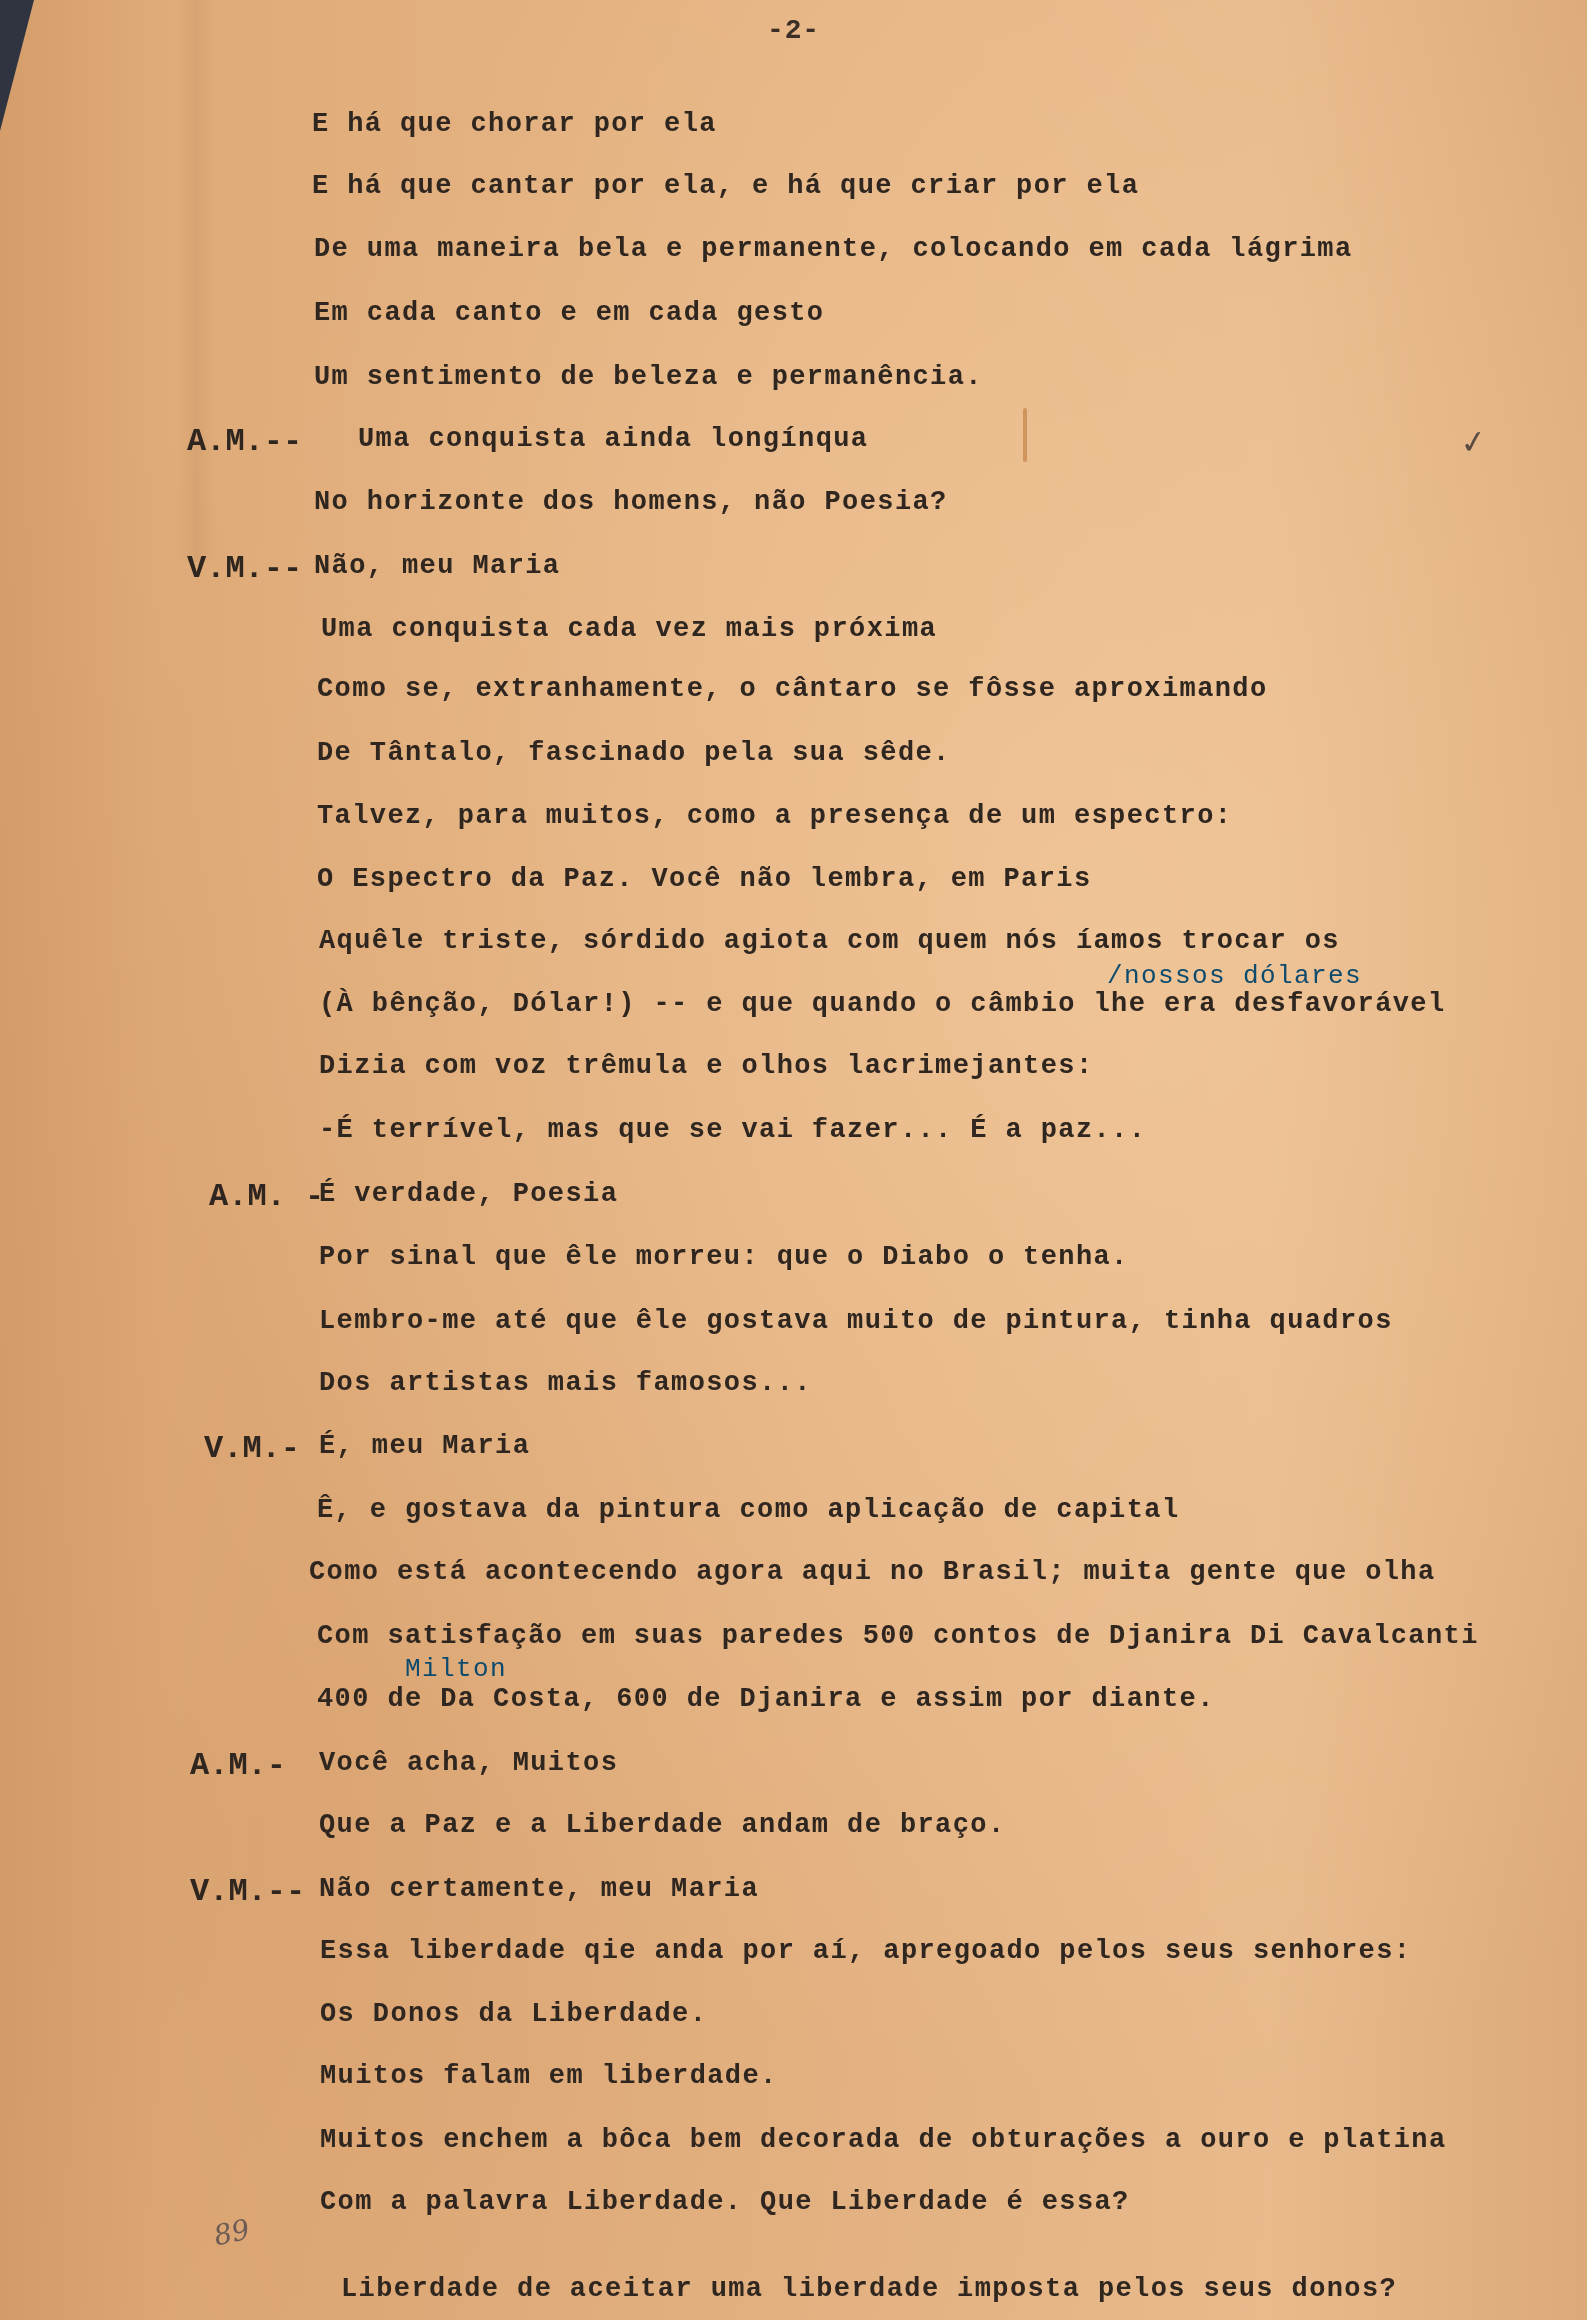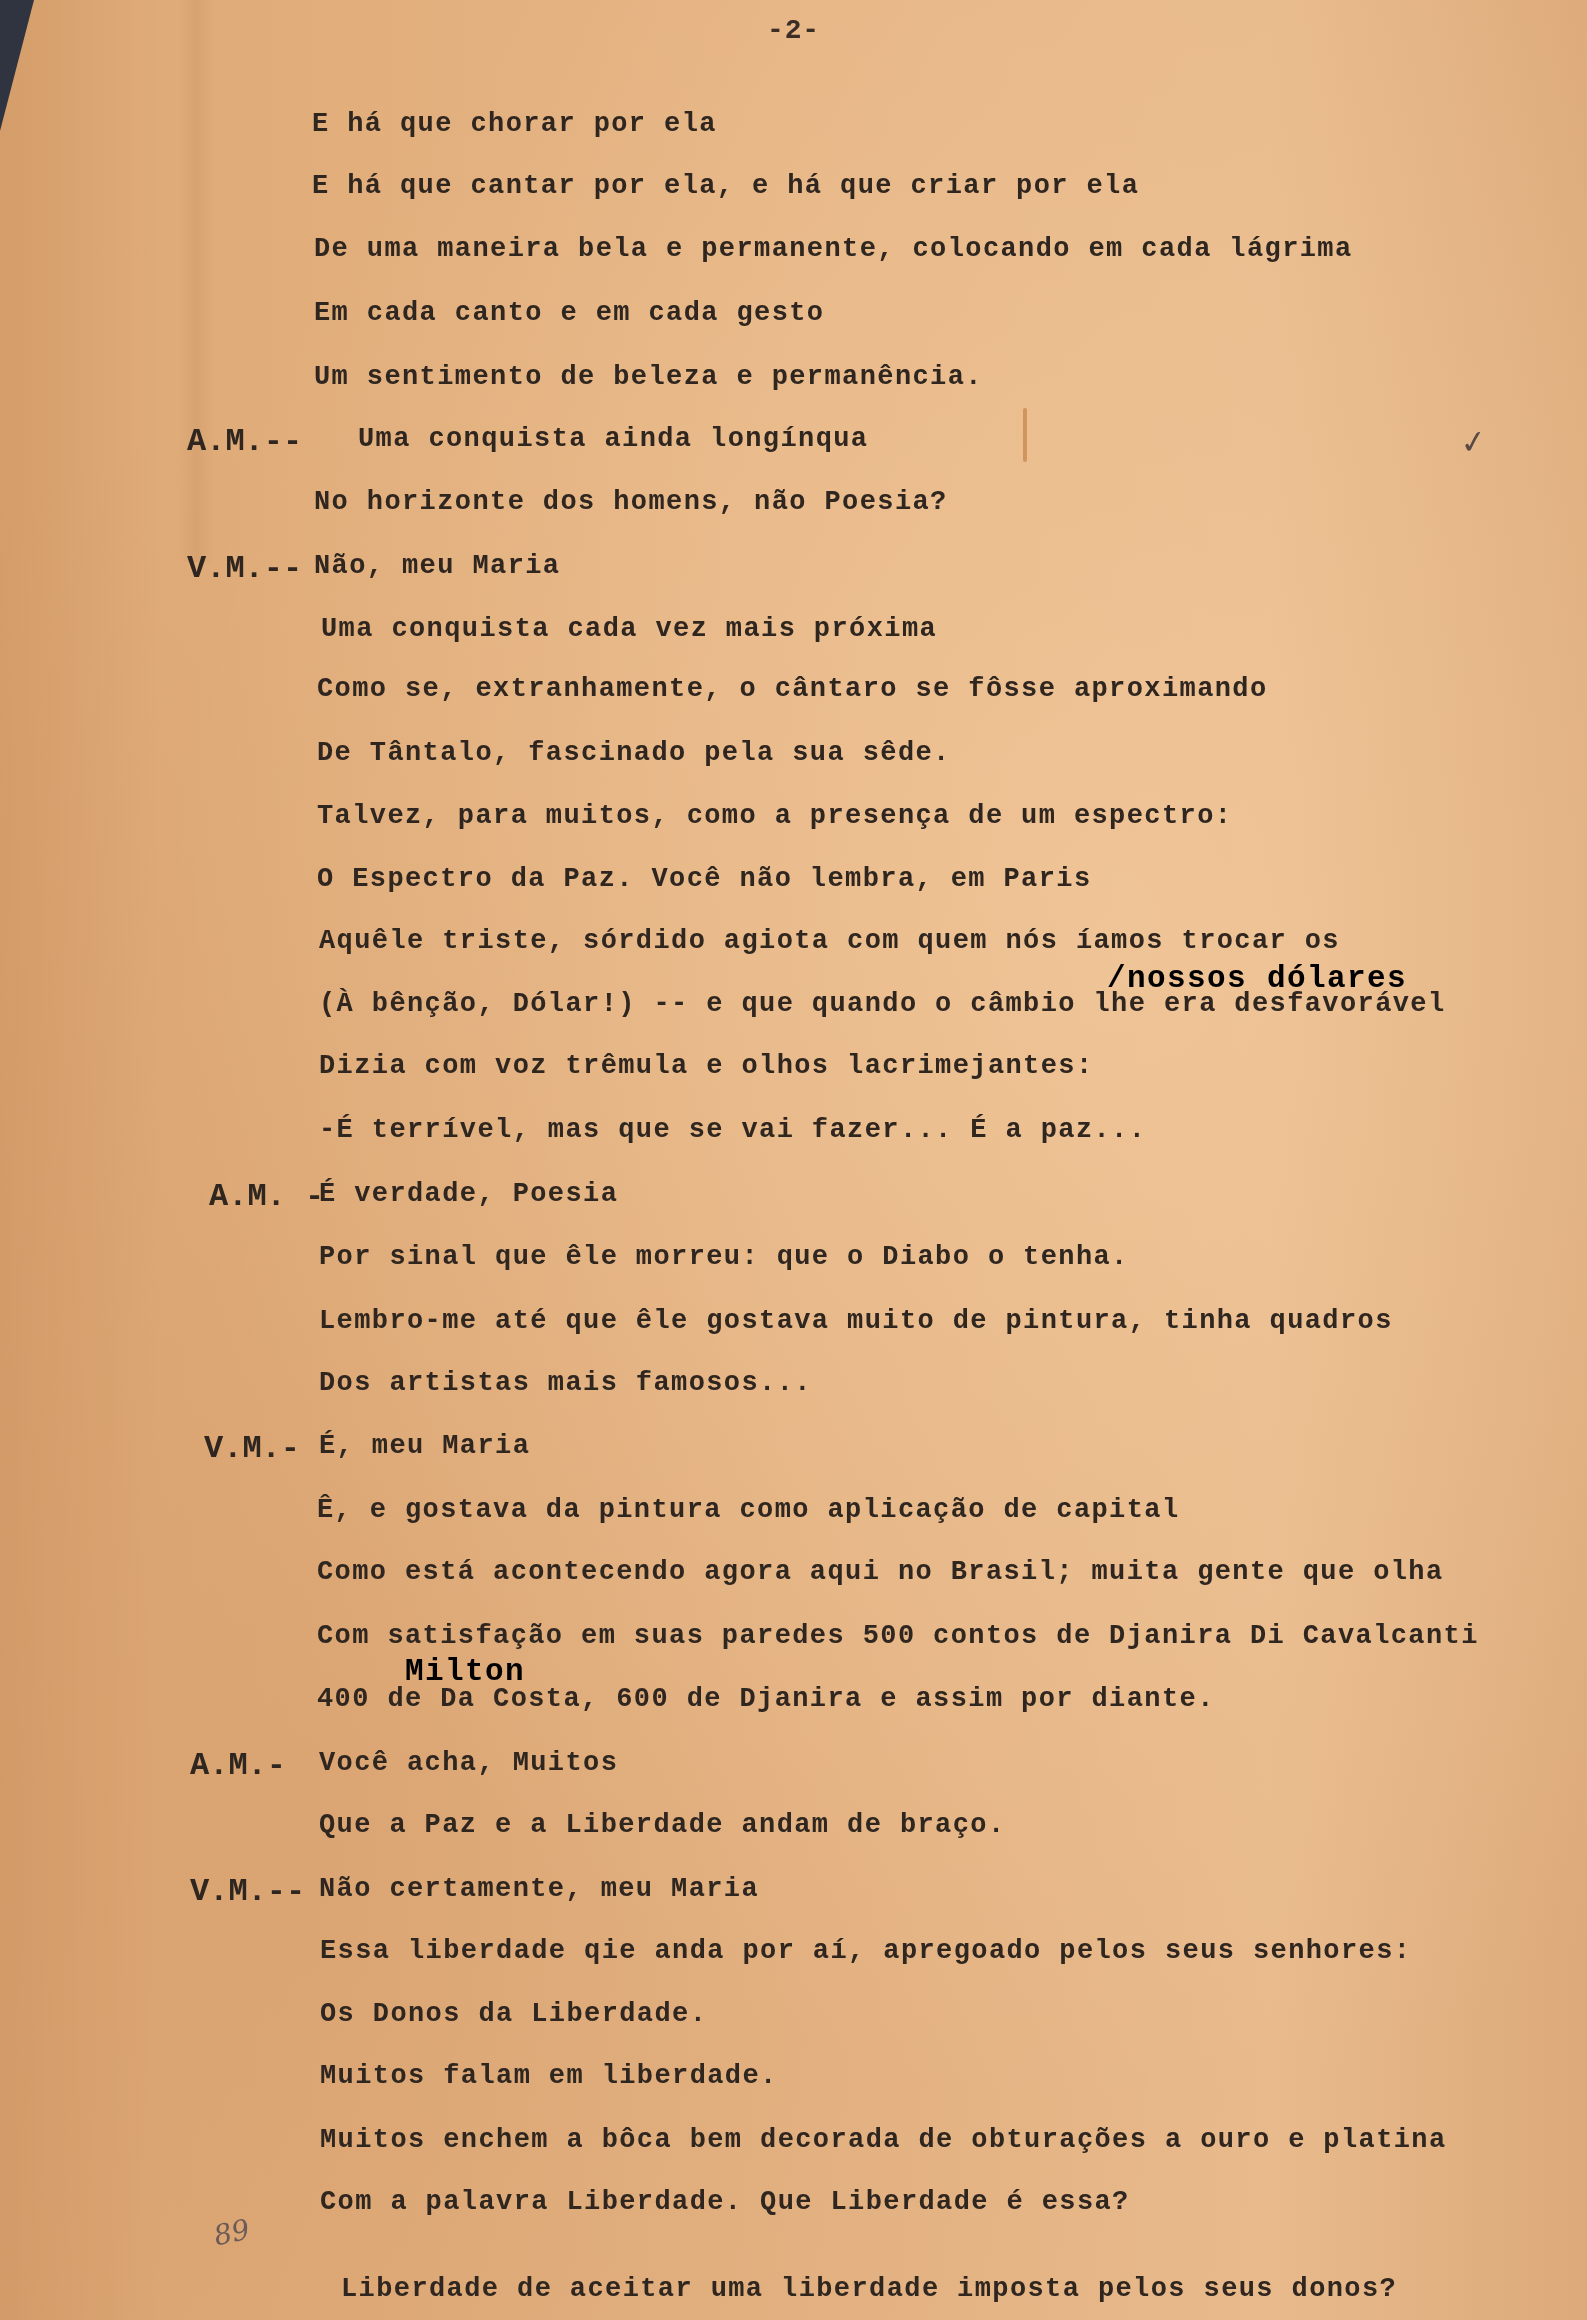--- a/index.html
+++ b/index.html
@@ -60,23 +60,23 @@
     position: absolute;
     white-space: pre;
     font-size: 32px;
     font-weight: bold;
     color: #2f2620;
     line-height: 1;
   }
   .insert {
     position: absolute;
     white-space: pre;
-    font-size: 31px;
-    font-weight: bold;
-    color: #000000;
+    font-size: 26px;
+    font-weight: normal;
+    color: #0c4a6e;
     letter-spacing: 1.4px;
     line-height: 1;
   }
   .check {
     position: absolute;
     left: 1460px; top: 423px;
     font-size: 32px;
     color: #5a4a44;
     transform: rotate(-8deg);
     font-family: "DejaVu Sans", sans-serif;
@@ -134,21 +134,21 @@
     <span class="line" style="left: 319px; top: 1053px;">Dizia com voz trêmula e olhos lacrimejantes:</span>
     <span class="line" style="left: 319px; top: 1117px;">-É terrível, mas que se vai fazer... É a paz...</span>
     <span class="speaker" style="left: 209px; top: 1181px;">A.M. -</span>
     <span class="line" style="left: 319px; top: 1181px;">É verdade, Poesia</span>
     <span class="line" style="left: 319px; top: 1244px;">Por sinal que êle morreu: que o Diabo o tenha.</span>
     <span class="line" style="left: 319px; top: 1308px;">Lembro-me até que êle gostava muito de pintura, tinha quadros</span>
     <span class="line" style="left: 319px; top: 1370px;">Dos artistas mais famosos...</span>
     <span class="speaker" style="left: 204px; top: 1433px;">V.M.-</span>
     <span class="line" style="left: 319px; top: 1433px;">É, meu Maria</span>
     <span class="line" style="left: 317px; top: 1497px;">Ê, e gostava da pintura como aplicação de capital</span>
-    <span class="line" style="left: 317px; top: 1559px;">Como está acontecendo agora aqui no Brasil; muita gente que olha</span>
+    <span class="line" style="left: 309px; top: 1559px;">Como está acontecendo agora aqui no Brasil; muita gente que olha</span>
     <span class="line" style="left: 317px; top: 1623px;">Com satisfação em suas paredes 500 contos de Djanira Di Cavalcanti</span>
     <span class="line" style="left: 317px; top: 1686px;">400 de Da Costa, 600 de Djanira e assim por diante.</span>
     <span class="insert" style="left: 405px; top: 1656px;">Milton</span>
     <span class="speaker" style="left: 190px; top: 1750px;">A.M.-</span>
     <span class="line" style="left: 319px; top: 1750px;">Você acha, Muitos</span>
     <span class="line" style="left: 319px; top: 1812px;">Que a Paz e a Liberdade andam de braço.</span>
     <span class="speaker" style="left: 190px; top: 1876px;">V.M.--</span>
     <span class="line" style="left: 319px; top: 1876px;">Não certamente, meu Maria</span>
     <span class="line" style="left: 320px; top: 1938px;">Essa liberdade qie anda por aí, apregoado pelos seus senhores:</span>
     <span class="line" style="left: 320px; top: 2001px;">Os Donos da Liberdade.</span>

